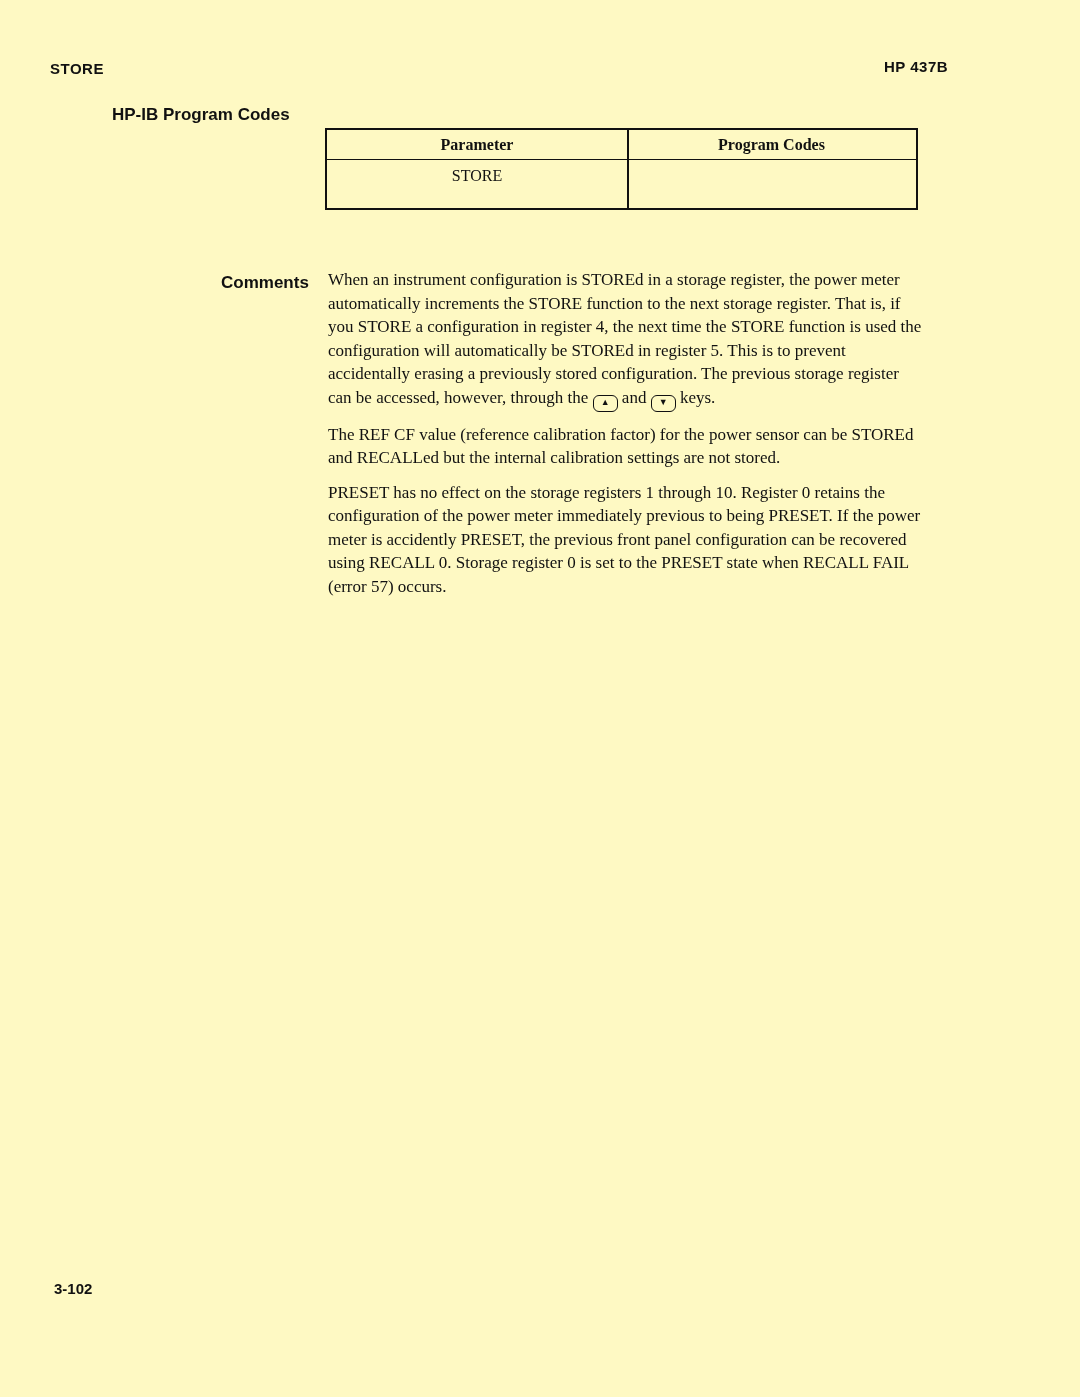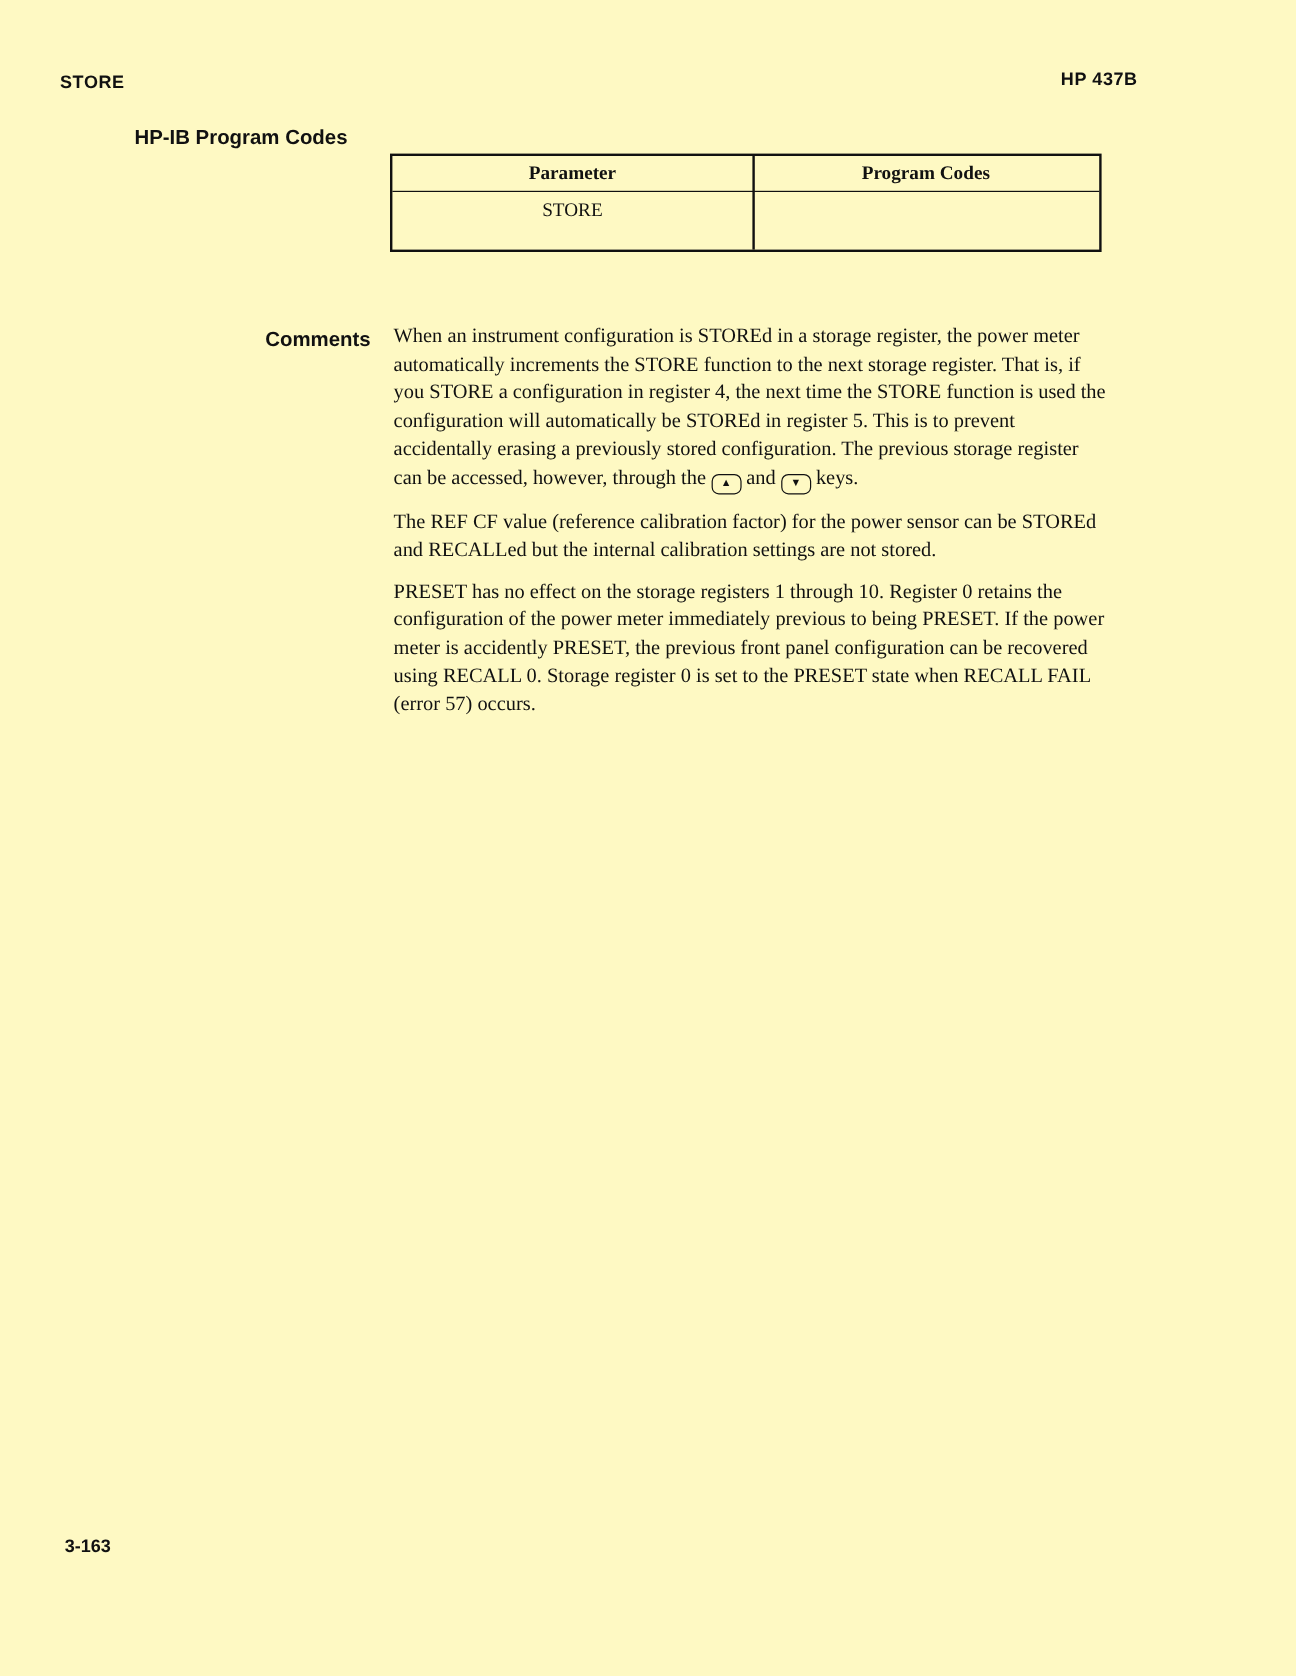--- a/index.html
+++ b/index.html
@@ -170,15 +170,15 @@
       <span>When an instrument configuration is STOREd in a storage register, the power meter automatically increments the STORE function to the next storage register. That is, if you STORE a configuration in register 4, the next time the STORE function is used the configuration will automatically be STOREd in register 5. This is to prevent accidentally erasing a previously stored configuration. The previous storage register can be accessed, however, through the</span>
       <span class="key-cap"><span>▲</span></span>
       <span>and</span>
       <span class="key-cap"><span>▼</span></span>
       <span>keys.</span>
     </p>
     <p>The REF CF value (reference calibration factor) for the power sensor can be STOREd and RECALLed but the internal calibration settings are not stored.</p>
     <p>PRESET has no effect on the storage registers 1 through 10. Register 0 retains the configuration of the power meter immediately previous to being PRESET. If the power meter is accidently PRESET, the previous front panel configuration can be recovered using RECALL 0. Storage register 0 is set to the PRESET state when RECALL FAIL (error 57) occurs.</p>
   </div>
 
-  <div class="page-number">3-163</div>
+  <div class="page-number">3-102</div>
 
 </div>
 
 </body></html>

